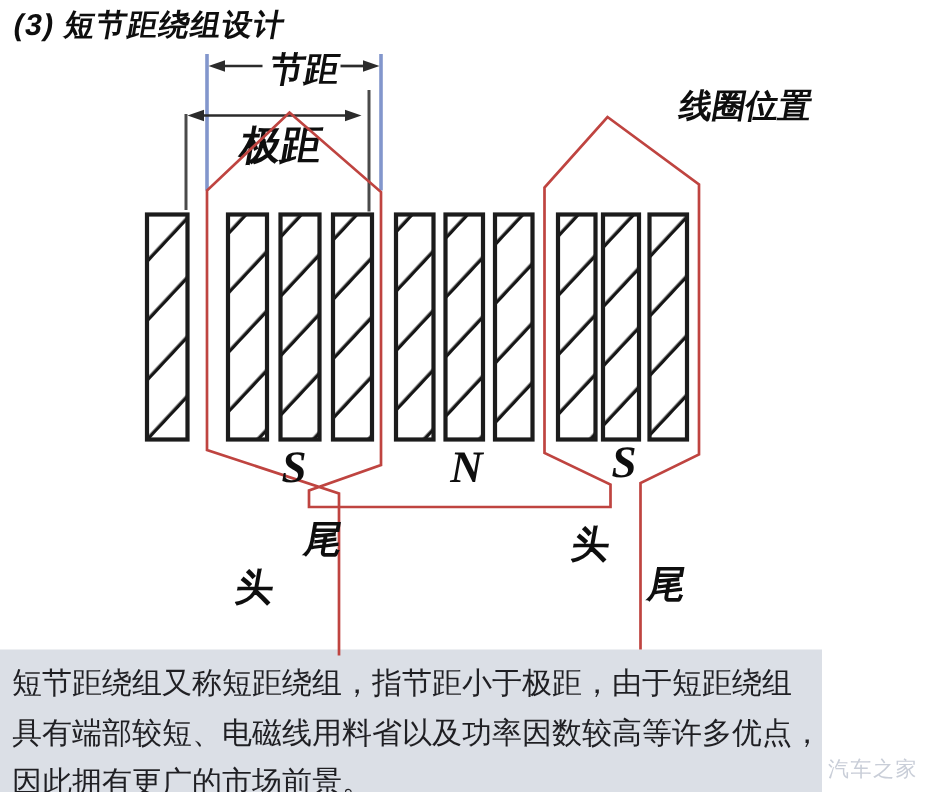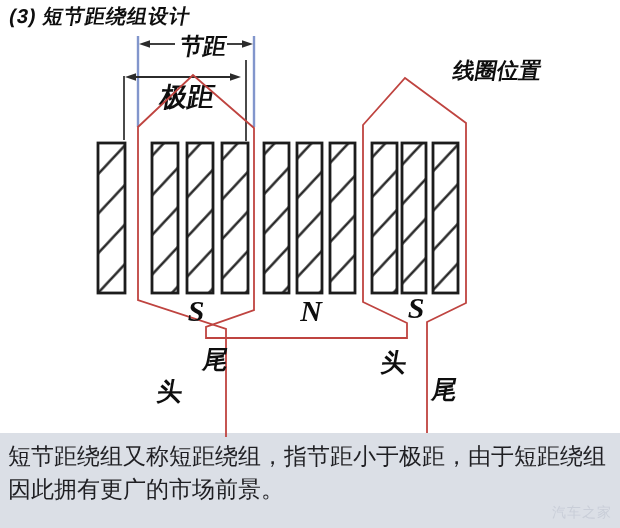--- a/index.html
+++ b/index.html
@@ -8,23 +8,23 @@
     background:#fff;font-family:"Liberation Sans",sans-serif;
   }
   .title{
     position:absolute;left:7px;top:3px;z-index:3;
     font-size:20px;font-weight:bold;color:#0e0e0e;
     transform:skewX(-10deg);transform-origin:left bottom;
     white-space:nowrap;letter-spacing:1px;
   }
   svg.fig{position:absolute;left:0;top:0;z-index:2;}
   .caption{
-    position:absolute;left:0;top:433px;width:620px;height:95px;z-index:1;
+    position:absolute;left:0;top:433px;width:548px;height:95px;z-index:1;
     background:#dbdfe6;box-sizing:border-box;padding:7px 8px 0 8px;
-    color:#1f1f23;font-size:23px;line-height:33px;
+    color:#1f1f23;font-size:20px;line-height:33px;
   }
   .caption .cap-line{white-space:nowrap;}
   .watermark{
     position:absolute;right:8px;bottom:6px;z-index:4;
     color:#c9ced8;font-size:14px;letter-spacing:1px;
   }
   .cjk-it{font-weight:bold;fill:#0e0e0e;}
 </style>
 </head>
 <body>
@@ -101,17 +101,18 @@
     <g transform="translate(380 371) skewX(-10)">
       <text class="cjk-it" font-size="25">头</text>
     </g>
     <g transform="translate(431 398) skewX(-10)">
       <text class="cjk-it" font-size="25">尾</text>
     </g>
   </svg>
 
   <div class="caption">
     <div class="cap-line">短节距绕组又称短距绕组，指节距小于极距，由于短距绕组</div>
+    <div class="cap-line">具有端部较短、电磁线用料省以及功率因数较高等许多优点，</div>
     <div class="cap-line">因此拥有更广的市场前景。</div>
   </div>
 
   <div class="watermark">汽车之家</div>
 </div>
 
 </body></html>

